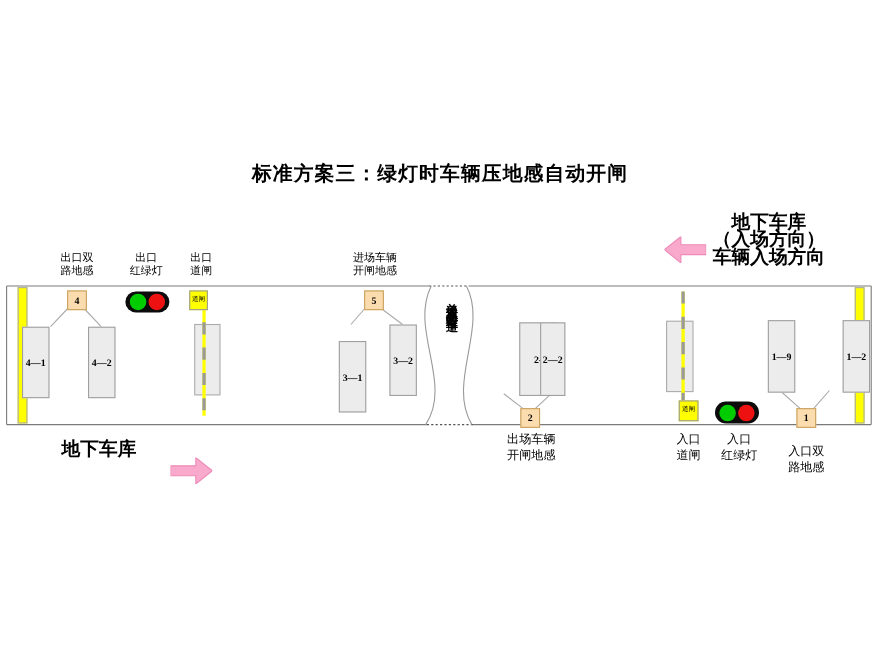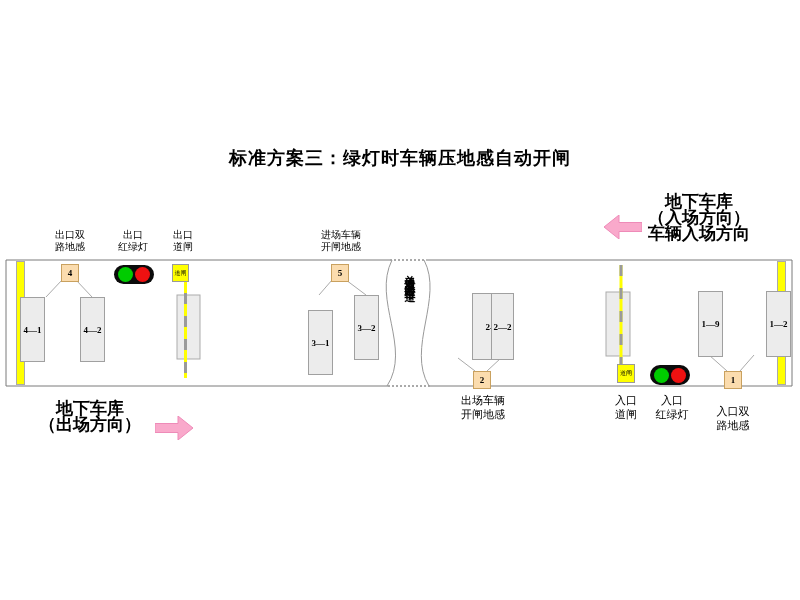--- a/index.html
+++ b/index.html
@@ -108,21 +108,20 @@
     <div>地下车库</div>
     <div>（入场方向）</div>
     <div>车辆入场方向</div>
   </div>
   <svg class="abs" style="left:604px;top:215px;" width="38" height="24" viewBox="0 0 38 24">
     <polygon points="0,12 15,0 15,7.5 38,7.5 38,16.5 15,16.5 15,24" style="fill:var(--pink);stroke:var(--pink-edge);stroke-width:1;"></polygon>
   </svg>
 
   <div class="abs dirblk" style="left:25px;top:401px;width:130px;">
     <div>地下车库</div>
-    <div>（出场方向）</div>
   </div>
   <svg class="abs" style="left:155px;top:416px;" width="38" height="24" viewBox="0 0 38 24">
     <polygon points="38,12 23,0 23,7.5 0,7.5 0,16.5 23,16.5 23,24" style="fill:var(--pink);stroke:var(--pink-edge);stroke-width:1;"></polygon>
   </svg>
 
   <div class="abs tlight" style="left:114px;top:265px;width:40px;height:19px;">
     <div class="bulb g"></div>
     <div class="bulb r"></div>
   </div>
   <div class="abs tlight" style="left:650px;top:365px;width:40px;height:20px;">

